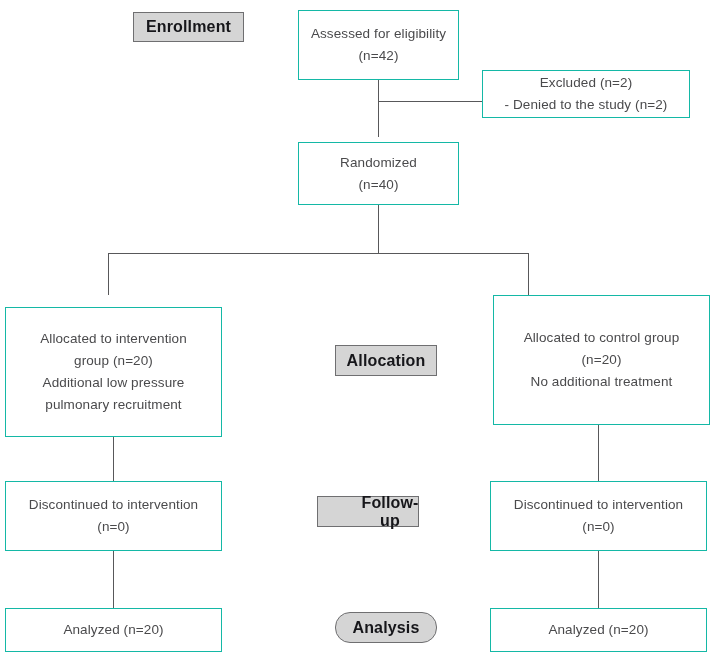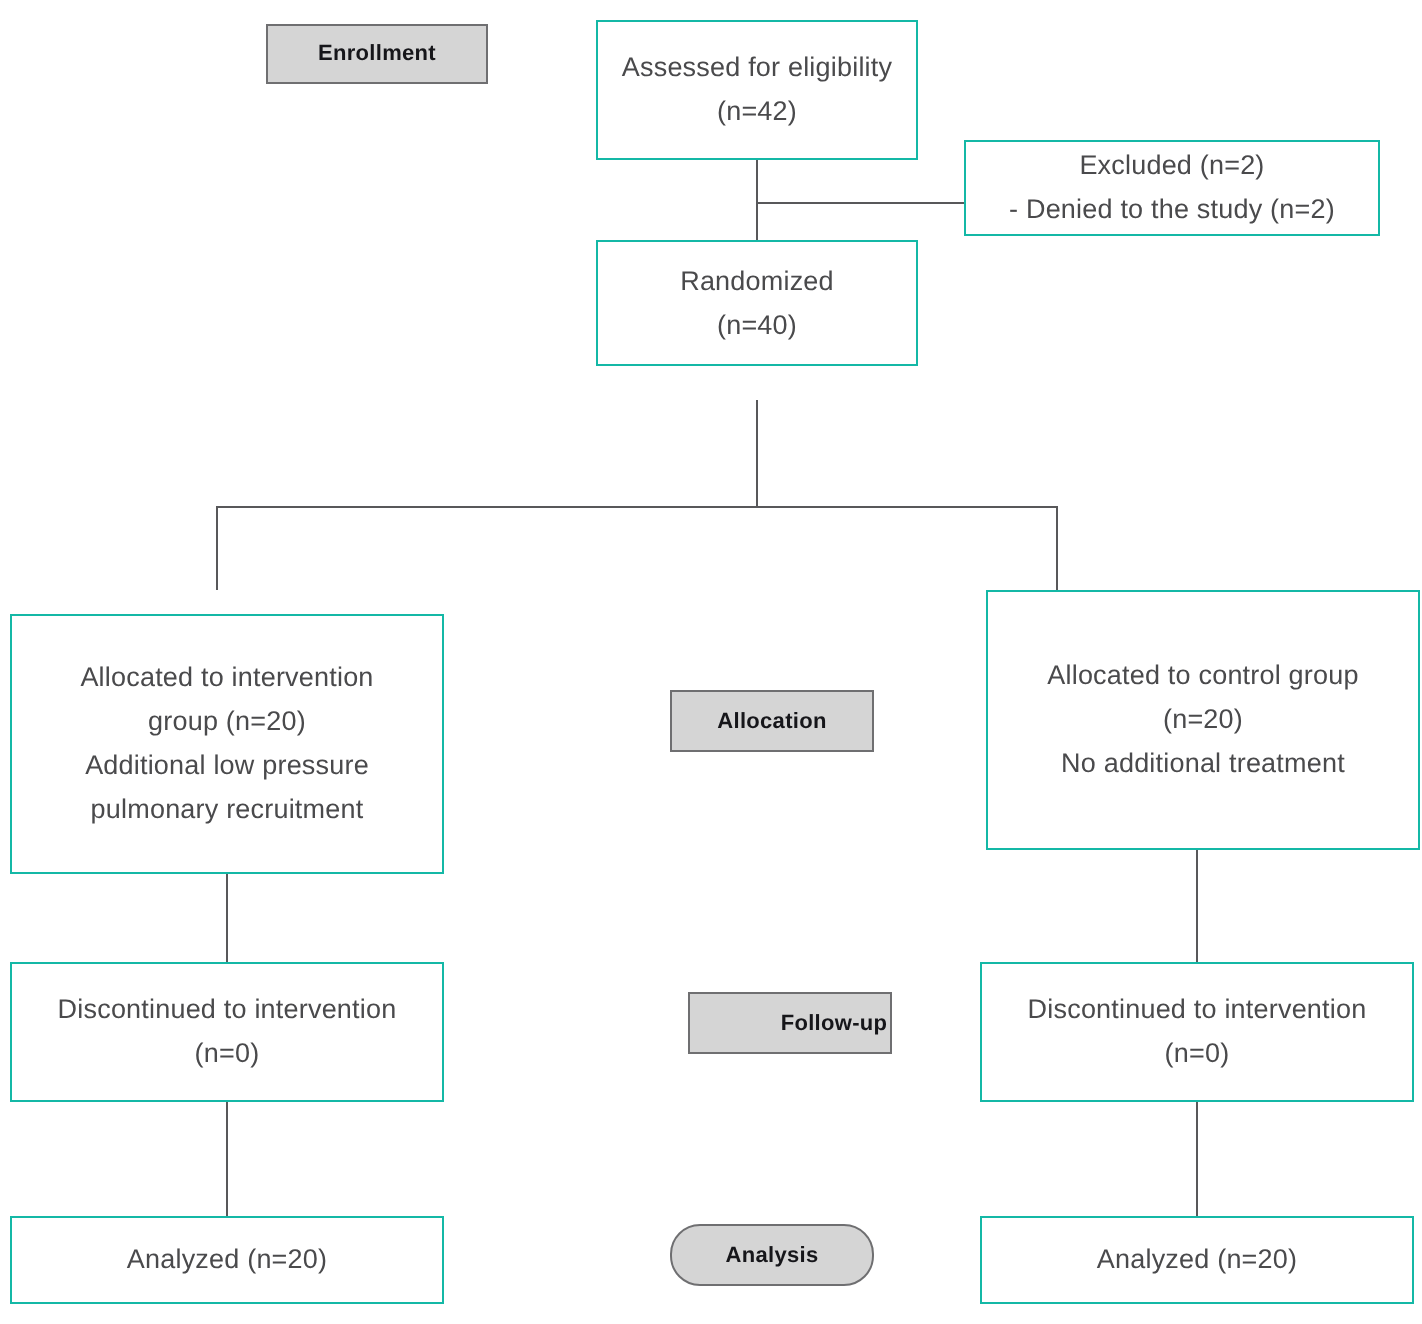--- a/index.html
+++ b/index.html
@@ -40,21 +40,21 @@
   .stage {
     position: absolute;
     box-sizing: border-box;
     border: 1px solid #6f6f71;
     background: #d5d5d5;
     display: flex;
     align-items: center;
     justify-content: center;
     text-align: center;
     color: #16161a;
-    font-size: 11px;
+    font-size: 16px;
     font-weight: bold;
     letter-spacing: 0.15px;
   }
   .conn {
     position: absolute;
     background: #58585a;
   }
   .conn.v { width: 1px; }
   .conn.h { height: 1px; }
 </style>
@@ -64,21 +64,21 @@
 <div id="diagram">
 
   <div class="stage" style="left:133px; top:12px; width:111px; height:30px;">
     <span>Enrollment</span>
   </div>
 
   <div class="stage" style="left:335px; top:345px; width:102px; height:31px;">
     <span>Allocation</span>
   </div>
 
-  <div class="stage" style="left:344px; top:496px; width:102px; height:31px;padding-left:44px;">
+  <div class="stage" style="left:317px; top:496px; width:102px; height:31px;padding-left:44px;">
     <span>Follow-up</span>
   </div>
 
   <div class="stage" style="left:335px; top:612px; width:102px; height:31px;border-radius:15px;">
     <span>Analysis</span>
   </div>
 
   <div class="conn v" style="left:378px; top:80px; height:57px;"></div>
 
   <div class="conn h" style="left:378px; top:101px; width:104px;"></div>
@@ -102,21 +102,21 @@
   <div class="node" style="left:298px; top:10px; width:161px; height:70px;">
     <span class="line">Assessed for eligibility</span>
     <span class="line">(n=42)</span>
   </div>
 
   <div class="node" style="left:482px; top:70px; width:208px; height:48px;">
     <span class="line">Excluded (n=2)</span>
     <span class="line">- Denied to the study (n=2)</span>
   </div>
 
-  <div class="node" style="left:298px; top:120px; width:161px; height:63px;">
+  <div class="node" style="left:298px; top:142px; width:161px; height:63px;">
     <span class="line">Randomized</span>
     <span class="line">(n=40)</span>
   </div>
 
   <div class="node" style="left:5px; top:307px; width:217px; height:130px;">
     <span class="line">Allocated to intervention</span>
     <span class="line">group (n=20)</span>
     <span class="line">Additional low pressure</span>
     <span class="line">pulmonary recruitment</span>
   </div>

